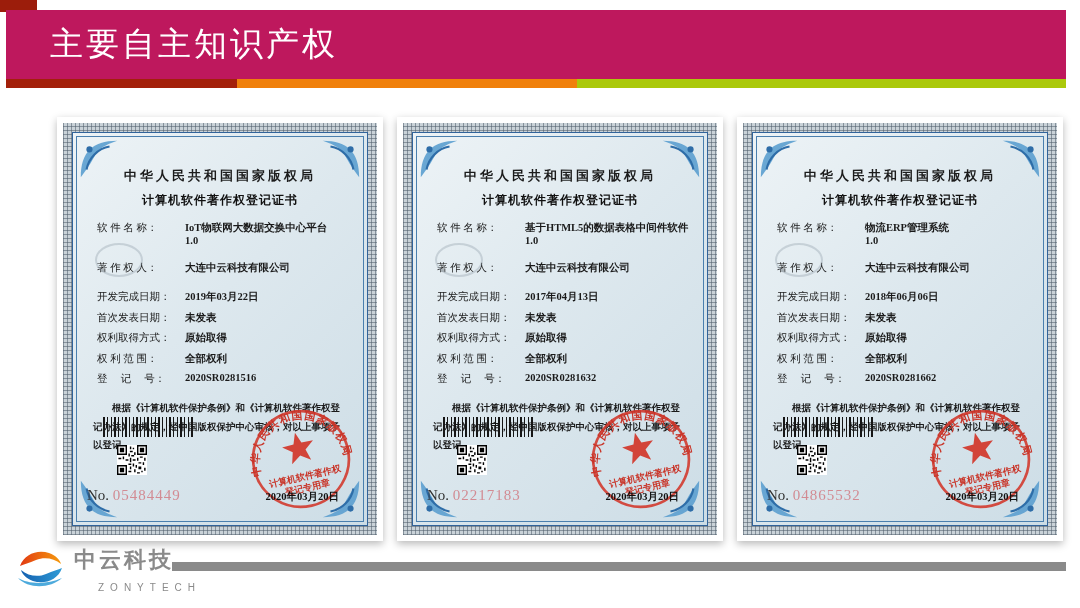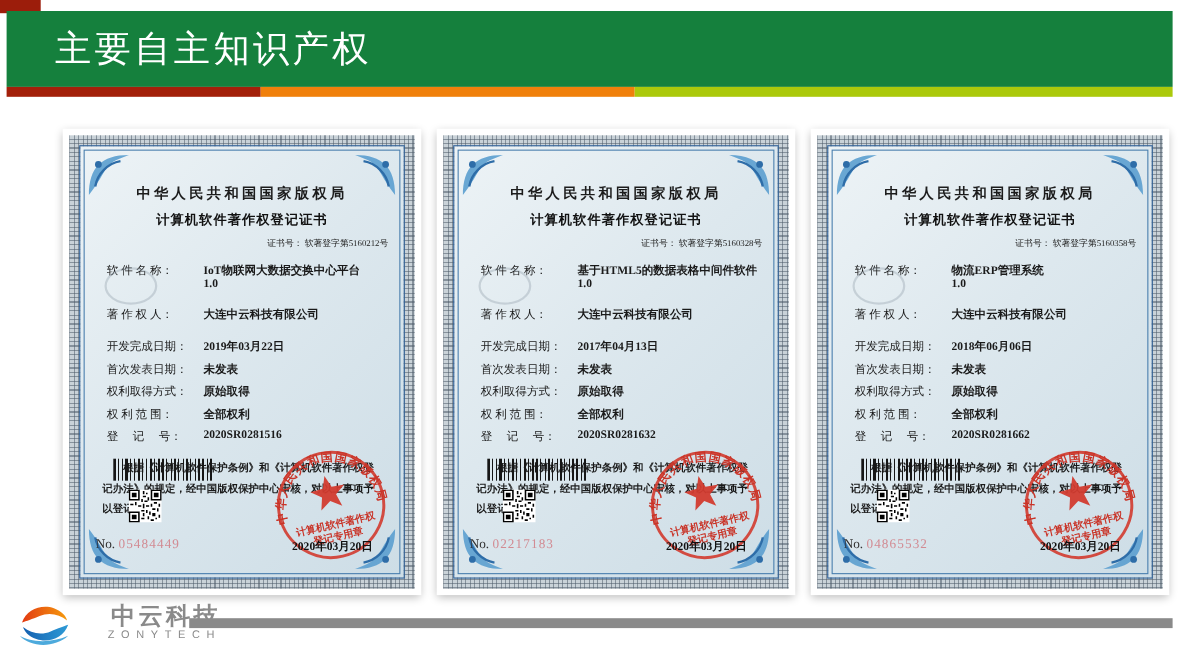--- a/index.html
+++ b/index.html
@@ -1,20 +1,20 @@
 <!DOCTYPE html>
 <html><head>
 <meta charset="utf-8">
 <style>
   html,body{margin:0;padding:0;background:#fff;}
   .slide{position:relative;width:1080px;height:608px;background:#fff;overflow:hidden;
          font-family:"Liberation Sans",sans-serif;}
   
   .corner-chip{position:absolute;left:0;top:0;width:37px;height:12px;background:#9c1d0b;}
-  .header{position:absolute;left:6px;top:10px;width:1060px;height:69px;background:#15803d;
+  .header{position:absolute;left:6px;top:10px;width:1060px;height:69px;background:#be185d;
           display:flex;align-items:center;}
   .header .title{color:#fff;font-size:33px;font-weight:400;letter-spacing:3px;margin-left:44px;}
   .accent-bar{position:absolute;left:6px;top:79px;width:1060px;height:9px;display:flex;}
   .accent-seg1{width:231px;background:#a3200a;}
   .accent-seg2{width:340px;background:#f0800b;}
   .accent-seg3{flex:1;background:#abc90b;}
   
   .certs{position:absolute;left:57px;top:117px;width:1006px;display:flex;justify-content:space-between;}
   .cert{width:326px;height:424px;background:#fff;box-shadow:0 3px 8px rgba(0,0,0,.28);
         padding:6px;box-sizing:border-box;font-family:"Liberation Serif","DejaVu Serif",serif;}
@@ -39,29 +39,29 @@
   .row{display:flex;margin-bottom:6.5px;font-size:10.5px;color:#1a1a1a;}
   .row .fl{font-weight:normal;min-width:88px;white-space:pre;}
   .row .fv{font-weight:bold;}
   .row.gap-before{margin-top:15px;}
   .legal{margin:13px 20px 0 20px;font-size:9.5px;line-height:1.95;color:#1a1a1a;
          text-indent:2em;font-weight:bold;}
   .bottom-zone{position:absolute;left:0;bottom:0;width:100%;height:112px;}
   .barcode{position:absolute;left:30px;top:4px;width:92px;height:20px;background:
      repeating-linear-gradient(90deg,#161616 0 2px,transparent 2px 4px,#161616 4px 5px,transparent 5px 8px,#161616 8px 9px,transparent 9px 11px);}
   .qr{position:absolute;left:44px;top:32px;width:30px;height:30px;}
-  .serial{position:absolute;left:14px;top:74px;font-size:12px;color:#333;}
+  .serial{position:absolute;left:14px;top:74px;font-size:15px;color:#333;}
   .serial .num{color:#d28b93;letter-spacing:1px;}
   .seal{position:absolute;right:14px;top:-6px;width:104px;height:104px;transform:rotate(-13deg);}
   .issue-date{position:absolute;right:28px;top:77px;font-size:10.5px;font-weight:bold;color:#111;font-family:Liberation Serif, serif;}
   
-  .footer-logo{position:absolute;left:16px;top:548px;display:flex;align-items:flex-start;text-align:right;}
+  .footer-logo{position:absolute;left:16px;top:548px;display:flex;align-items:flex-start;}
   .logo-text{margin-left:8px;}
   .logo-cn{font-size:22px;font-weight:bold;color:#8a8a8a;letter-spacing:3px;line-height:1.1;}
-  .logo-en{font-size:10px;color:#8a8a8a;letter-spacing:6px;margin-top:0;margin-left:24px;}
+  .logo-en{font-size:10px;color:#8a8a8a;letter-spacing:6px;margin-top:10px;margin-left:24px;}
   .footer-bar{position:absolute;left:172px;top:562px;width:894px;height:9px;background:#8a8a8a;}
 </style>
 </head>
 <body>
 
 <svg width="0" height="0" style="position:absolute" aria-hidden="true">
   <defs>
     <path id="sealArc" d="M 12 68 A 41 41 0 1 1 88 68" fill="none"></path>
     <g id="flourish">
       <path d="M4,42 C4,16 16,4 42,4 C28,9 23,12 19,19 C15,26 11,33 4,42 Z" fill="#5b9fcf" opacity="0.9"></path>
@@ -105,23 +105,20 @@
           <svg class="corner bl" viewBox="0 0 46 46">
               <use href="#flourish"></use>
             </svg>
           <svg class="corner br" viewBox="0 0 46 46">
               <use href="#flourish"></use>
             </svg>
           <div class="emboss"></div>
 
           <div class="authority">中华人民共和国国家版权局</div>
           <div class="doc-title">计算机软件著作权登记证书</div>
-          <div class="certno-line">
-            <span>证书号：  </span><span>软著登字第5160212号</span>
-          </div>
 
           <div class="fields">
             <div class="row">
               <span class="fl">软 件 名 称：</span>
               <span class="fv">
                 <span>IoT物联网大数据交换中心平台</span><br>
                 <span>1.0</span>
               </span>
             </div>
             <div class="row gap-before">
@@ -191,23 +188,20 @@
           <svg class="corner bl" viewBox="0 0 46 46">
               <use href="#flourish"></use>
             </svg>
           <svg class="corner br" viewBox="0 0 46 46">
               <use href="#flourish"></use>
             </svg>
           <div class="emboss"></div>
 
           <div class="authority">中华人民共和国国家版权局</div>
           <div class="doc-title">计算机软件著作权登记证书</div>
-          <div class="certno-line">
-            <span>证书号：  </span><span>软著登字第5160328号</span>
-          </div>
 
           <div class="fields">
             <div class="row">
               <span class="fl">软 件 名 称：</span>
               <span class="fv">
                 <span>基于HTML5的数据表格中间件软件</span><br>
                 <span>1.0</span>
               </span>
             </div>
             <div class="row gap-before">
@@ -277,23 +271,20 @@
           <svg class="corner bl" viewBox="0 0 46 46">
               <use href="#flourish"></use>
             </svg>
           <svg class="corner br" viewBox="0 0 46 46">
               <use href="#flourish"></use>
             </svg>
           <div class="emboss"></div>
 
           <div class="authority">中华人民共和国国家版权局</div>
           <div class="doc-title">计算机软件著作权登记证书</div>
-          <div class="certno-line">
-            <span>证书号：  </span><span>软著登字第5160358号</span>
-          </div>
 
           <div class="fields">
             <div class="row">
               <span class="fl">软 件 名 称：</span>
               <span class="fv">
                 <span>物流ERP管理系统</span><br>
                 <span>1.0</span>
               </span>
             </div>
             <div class="row gap-before">

